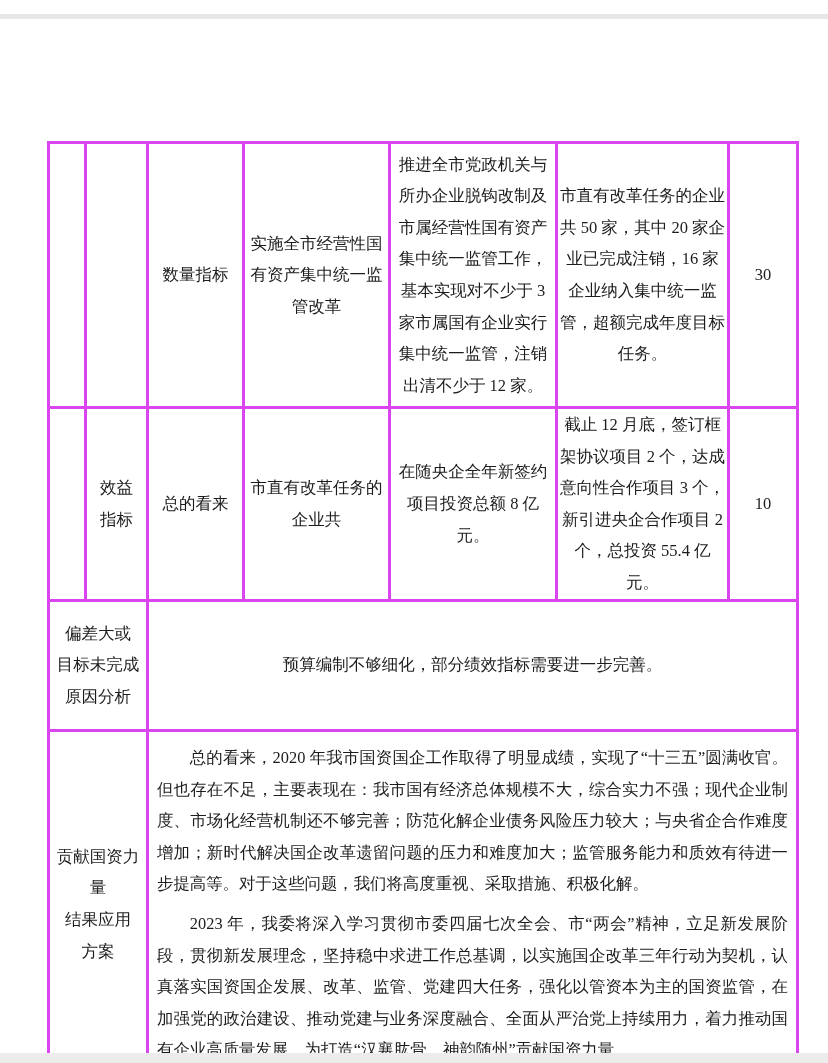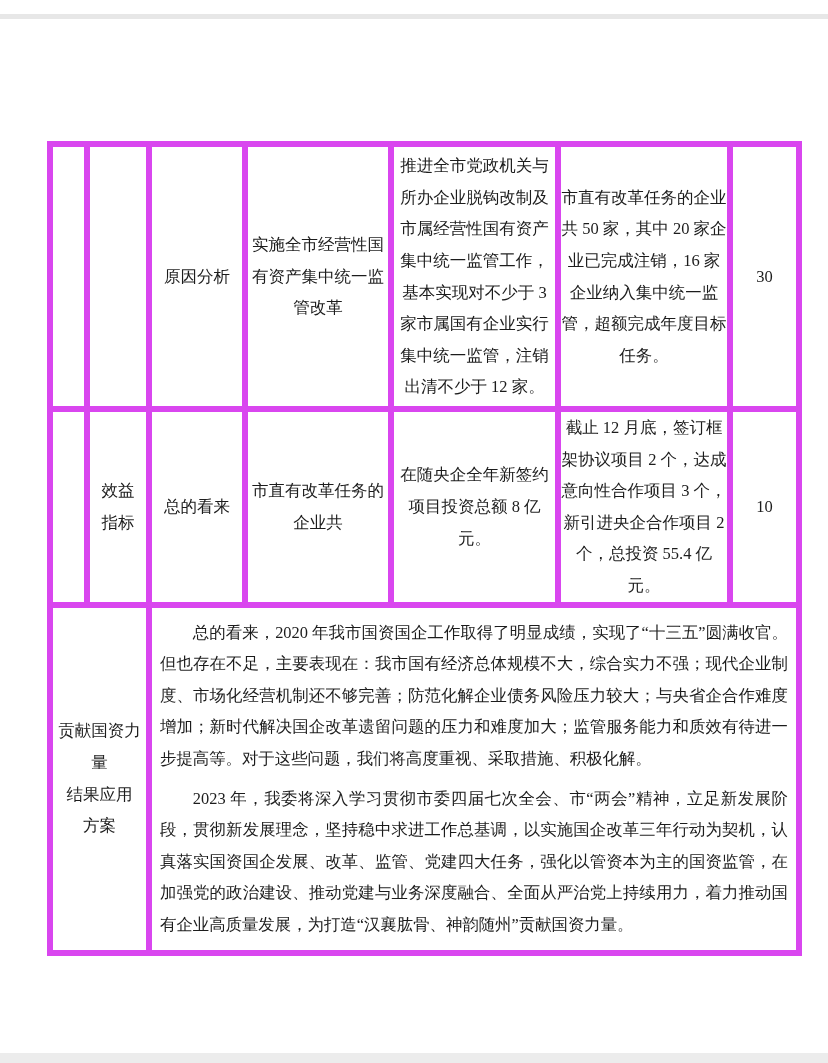--- a/index.html
+++ b/index.html
@@ -29,21 +29,21 @@
     background: #ececec;
   }
   table.report {
     position: absolute;
     left: 47px;
     top: 141px;
     border-collapse: collapse;
     table-layout: fixed;
   }
   table.report td {
-    border: 6px solid #d946ef;
+    border: 3px solid #d946ef;
     padding: 0;
     vertical-align: middle;
     text-align: center;
     font-size: 16.5px;
     line-height: 31.6px;
     overflow: hidden;
     font-family: Liberation Serif, serif;
   }
   tr.r1 { height: 265px; }
   tr.r2 { height: 167px; }
@@ -91,35 +91,41 @@
     <col style="width:96px">
     <col style="width:146px">
     <col style="width:167px">
     <col style="width:172px">
     <col style="width:69px">
   </colgroup>
   <tbody>
     <tr class="r1">
       <td class="c-spacer"></td>
       <td class="c-group"></td>
-      <td class="c-type">原因分析</td>
+      <td class="c-type">数量指标</td>
       <td class="c-name">实施全市经营性国有资产集中统一监管改革</td>
       <td class="c-just">推进全市党政机关与所办企业脱钩改制及市属经营性国有资产集中统一监管工作，基本实现对不少于 3 家市属国有企业实行集中统一监管，注销出清不少于 12 家。</td>
       <td class="c-just">市直有改革任务的企业共 50 家，其中 20 家企业已完成注销，16 家企业纳入集中统一监管，超额完成年度目标任务。</td>
       <td class="c-score">30</td>
     </tr>
     <tr class="r2">
       <td class="c-spacer"></td>
       <td class="c-group">效益
 指标</td>
       <td class="c-type">总的看来</td>
       <td class="c-name">市直有改革任务的企业共</td>
       <td class="c-just">在随央企全年新签约项目投资总额 8 亿元。</td>
       <td class="c-just">截止 12 月底，签订框架协议项目 2 个，达成意向性合作项目 3 个，新引进央企合作项目 2 个，总投资 55.4 亿元。</td>
       <td class="c-score">10</td>
+    </tr>
+    <tr class="r3">
+      <td colspan="2" class="c-label">偏差大或
+目标未完成
+原因分析</td>
+      <td colspan="5" class="c-deviation">预算编制不够细化，部分绩效指标需要进一步完善。</td>
     </tr>
     <tr class="r4">
       <td colspan="2" class="c-label">贡献国资力量
 结果应用
 方案</td>
       <td colspan="5" class="c-paras">
         <p>总的看来，2020 年我市国资国企工作取得了明显成绩，实现了“十三五”圆满收官。但也存在不足，主要表现在：我市国有经济总体规模不大，综合实力不强；现代企业制度、市场化经营机制还不够完善；防范化解企业债务风险压力较大；与央省企合作难度增加；新时代解决国企改革遗留问题的压力和难度加大；监管服务能力和质效有待进一步提高等。对于这些问题，我们将高度重视、采取措施、积极化解。</p>
         <p>2023 年，我委将深入学习贯彻市委四届七次全会、市“两会”精神，立足新发展阶段，贯彻新发展理念，坚持稳中求进工作总基调，以实施国企改革三年行动为契机，认真落实国资国企发展、改革、监管、党建四大任务，强化以管资本为主的国资监管，在加强党的政治建设、推动党建与业务深度融合、全面从严治党上持续用力，着力推动国有企业高质量发展，为打造“汉襄肱骨、神韵随州”贡献国资力量。</p>
       </td>
     </tr>

